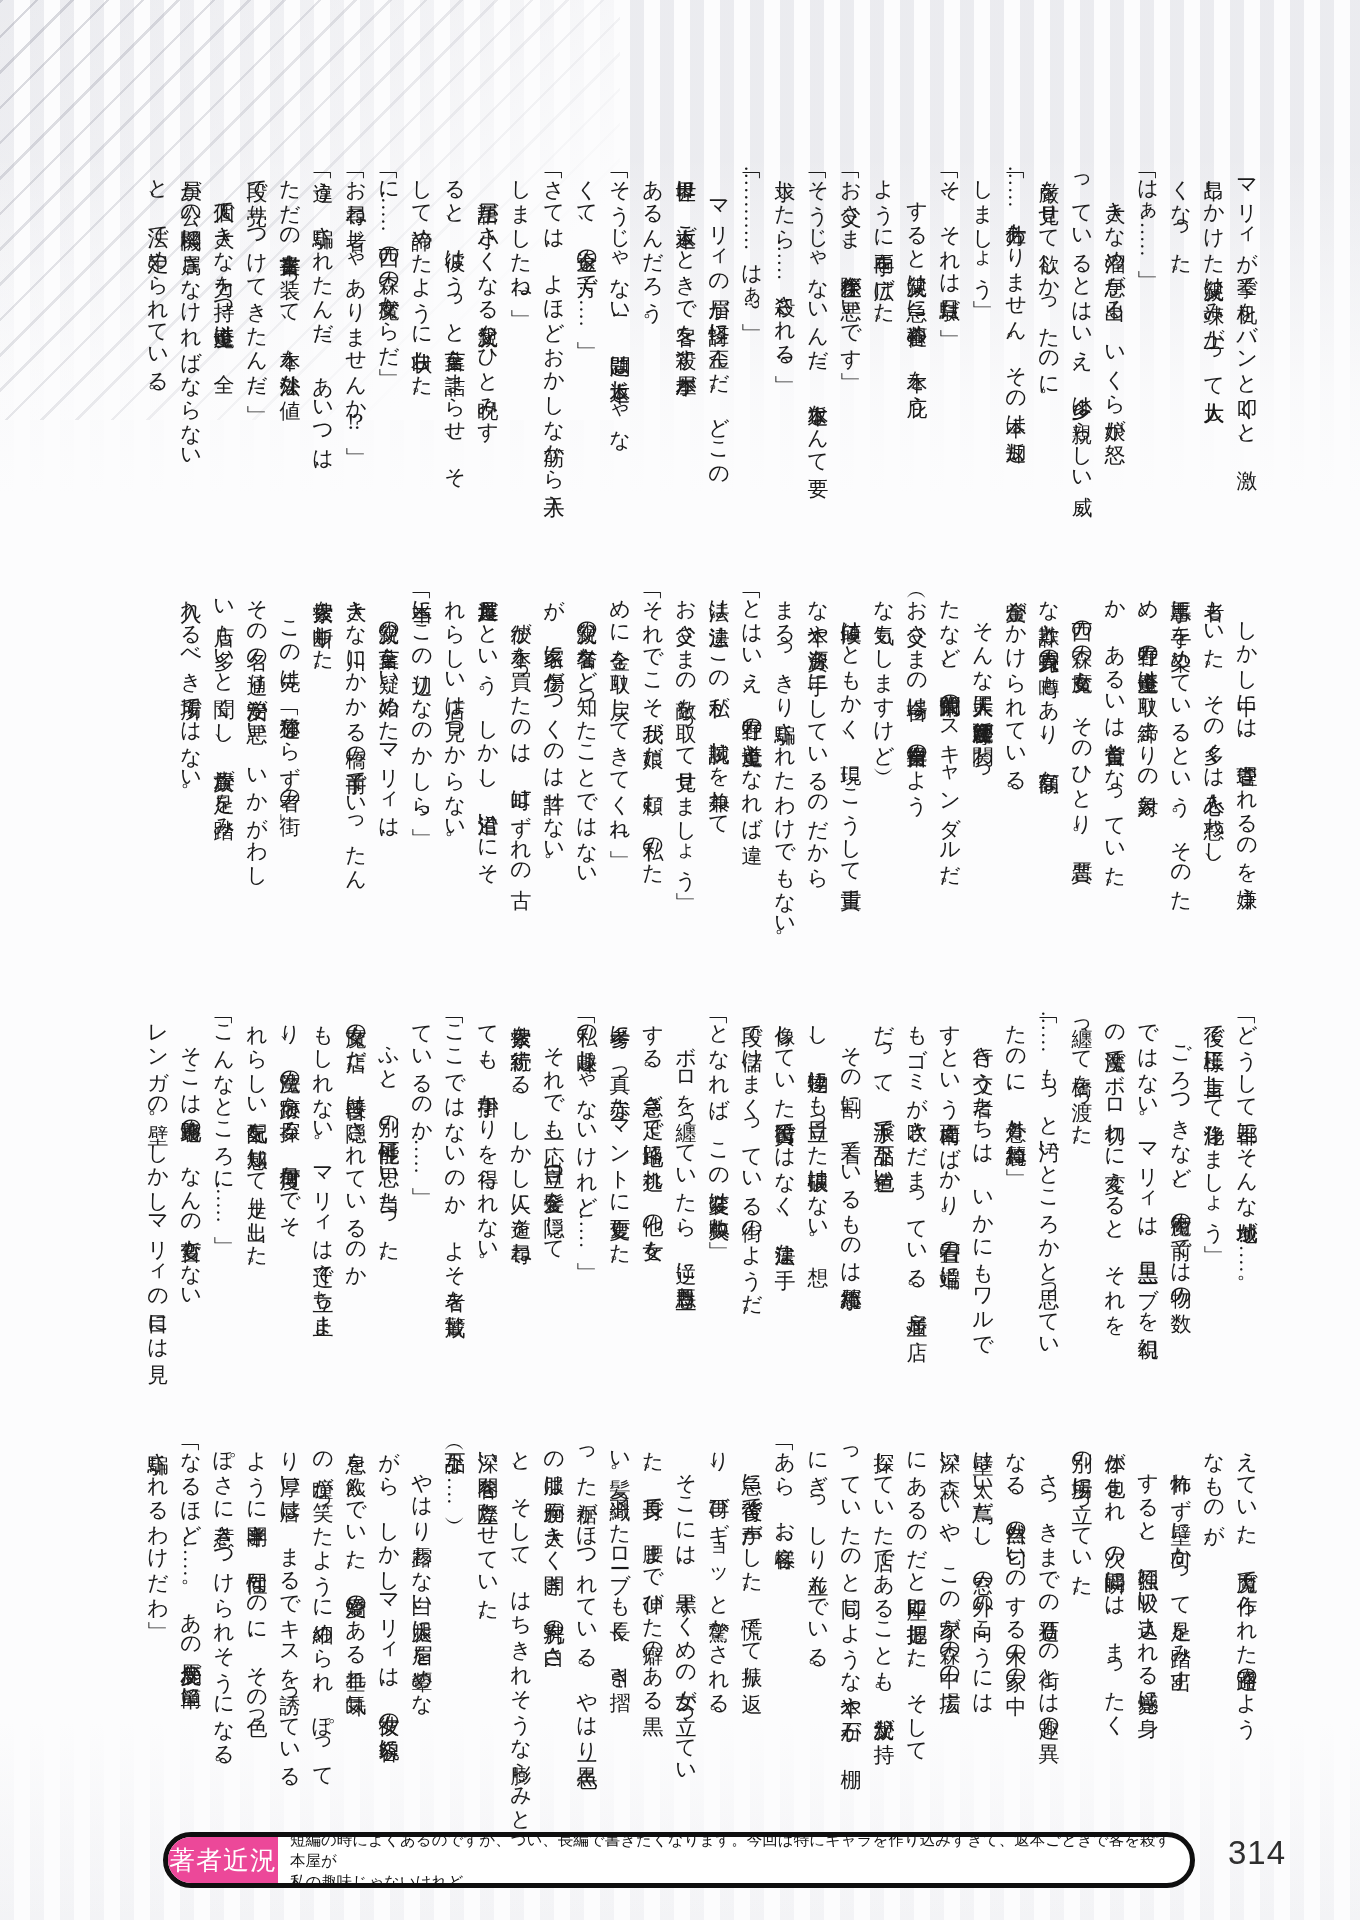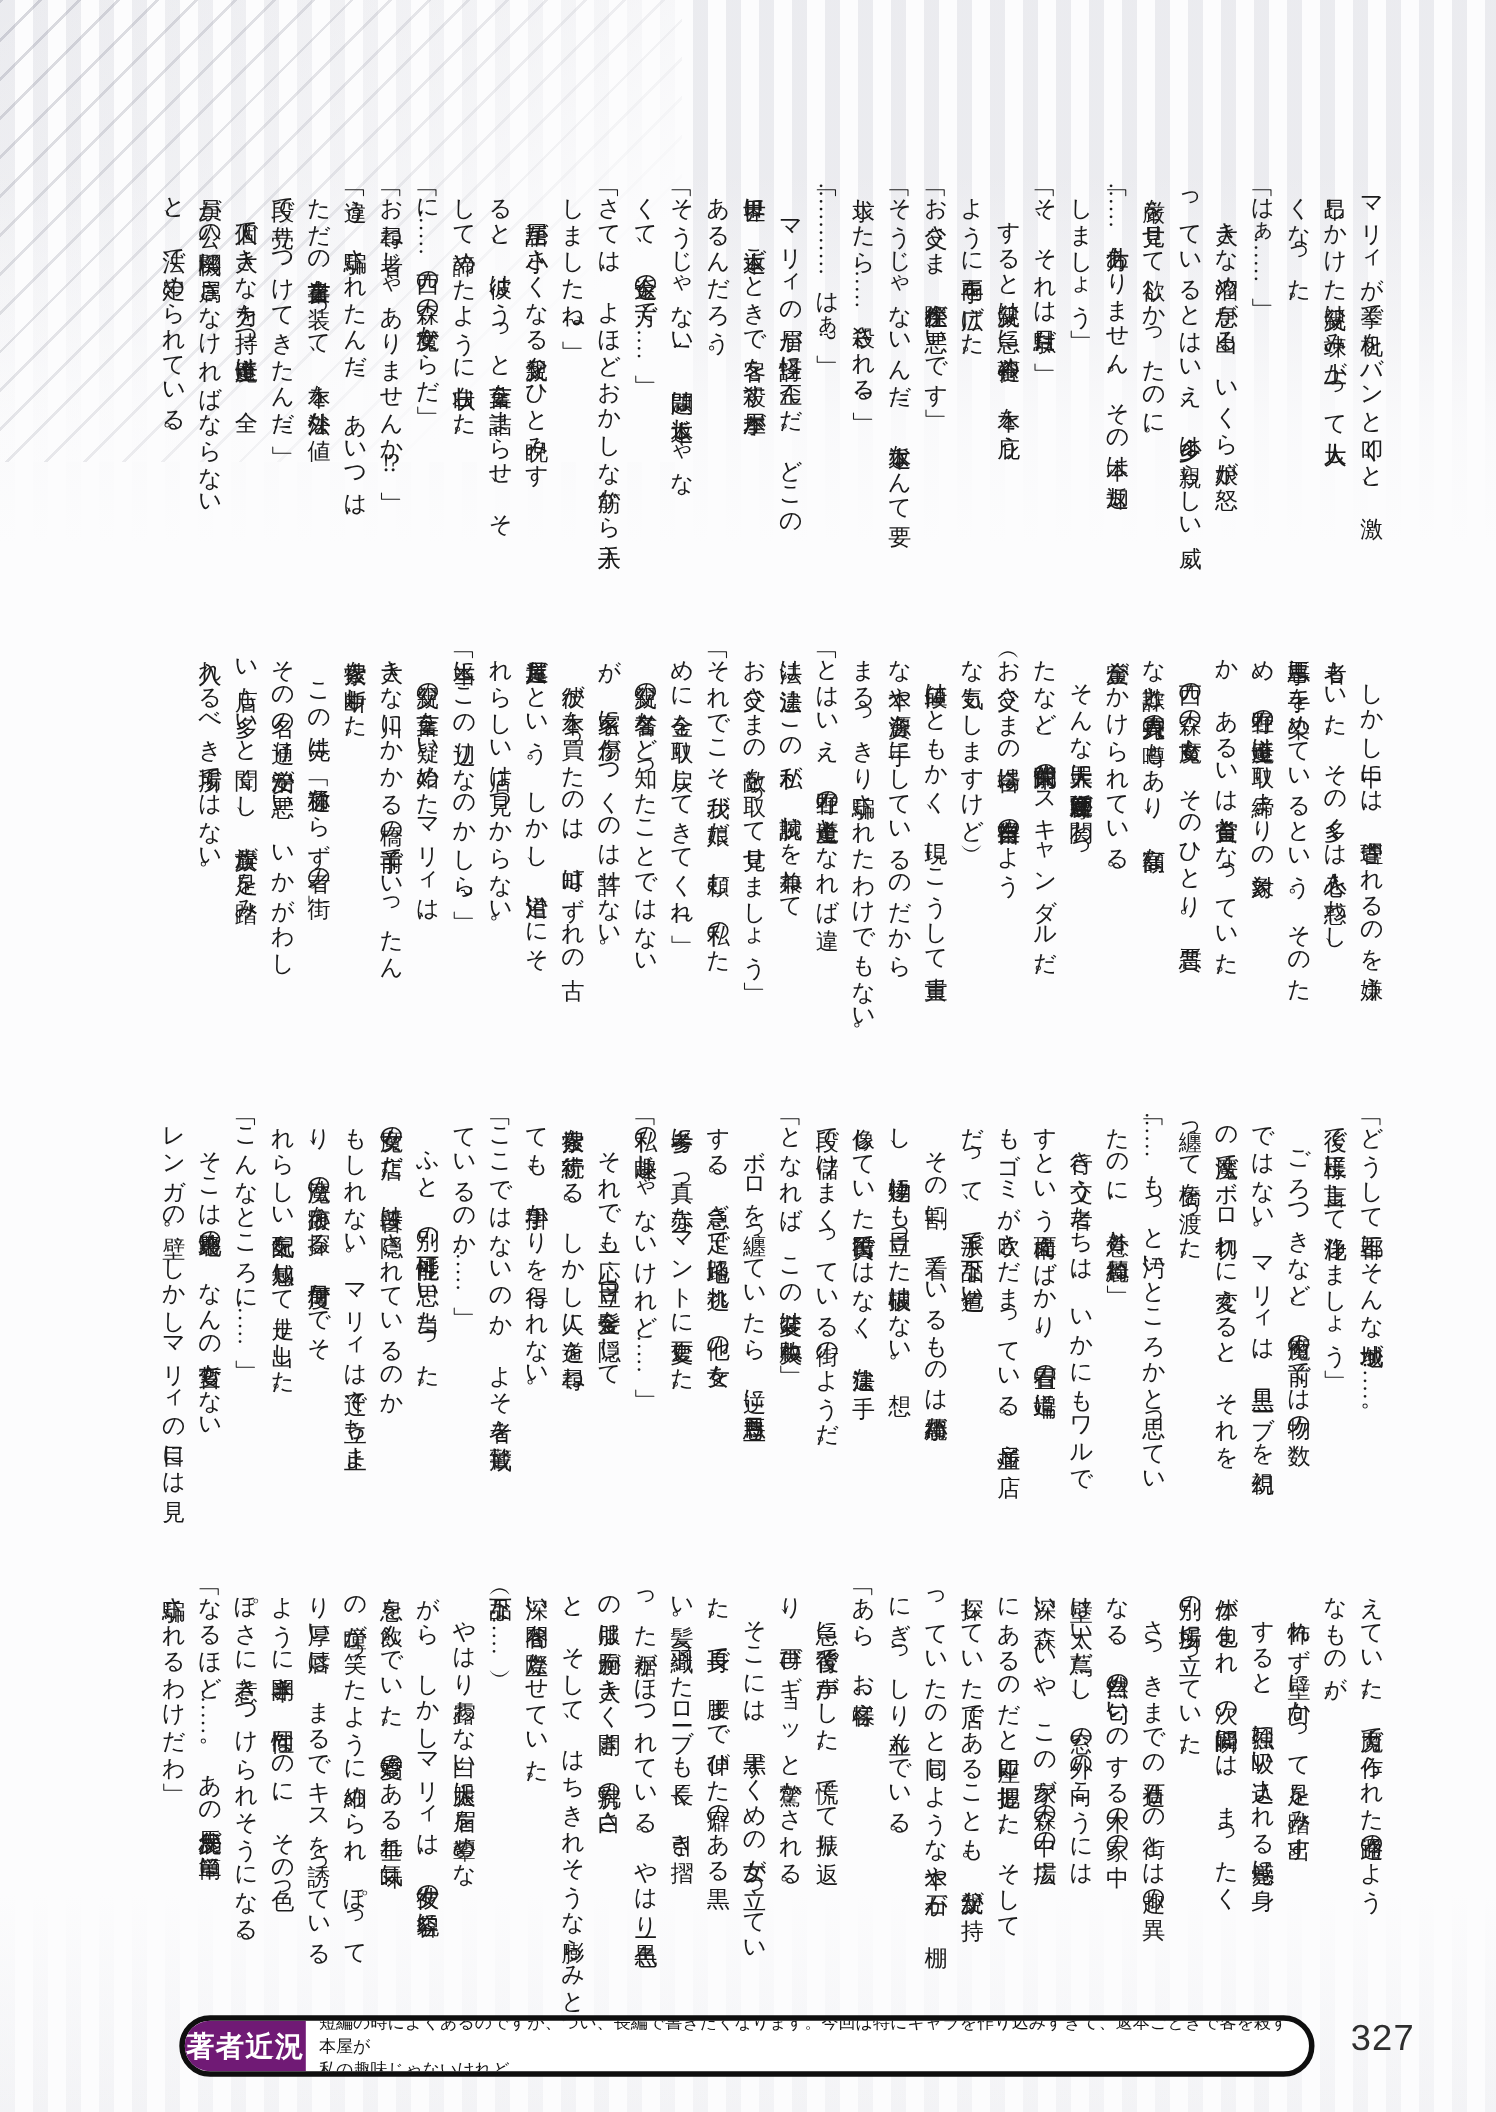--- a/index.html
+++ b/index.html
@@ -80,27 +80,27 @@
     border-radius: 28px;
     background: #ffffff;
     display: flex;
     align-items: stretch;
     overflow: hidden;
     z-index: 3;
     font-family: "Liberation Sans", "DejaVu Sans", sans-serif;
   }
   .author-note .note-label {
     flex: 0 0 110px;
-    background: #701a75;
+    background: #ec4899;
     color: #ffffff;
     display: flex;
     align-items: center;
     justify-content: center;
     font-size: 26px;
-    font-weight: bold;
+    font-weight: normal;
     letter-spacing: 1px;
   }
   .author-note .note-body {
     flex: 1;
     display: flex;
     flex-direction: column;
     justify-content: center;
     padding: 2px 12px;
     font-size: 15.5px;
     line-height: 21px;
@@ -280,15 +280,15 @@
     </section>
 
   <footer class="author-note">
     <div class="note-label">著者近況</div>
     <div class="note-body">
       <div>短編の時によくあるのですが、つい、長編で書きたくなります。今回は特にキャラを作り込みすぎて、返本ごときで客を殺す本屋が</div>
       <div>私の趣味じゃないけれど。</div>
     </div>
   </footer>
 
-  <div class="page-number">327</div>
+  <div class="page-number">314</div>
 
 </div>
 
 </body></html>

